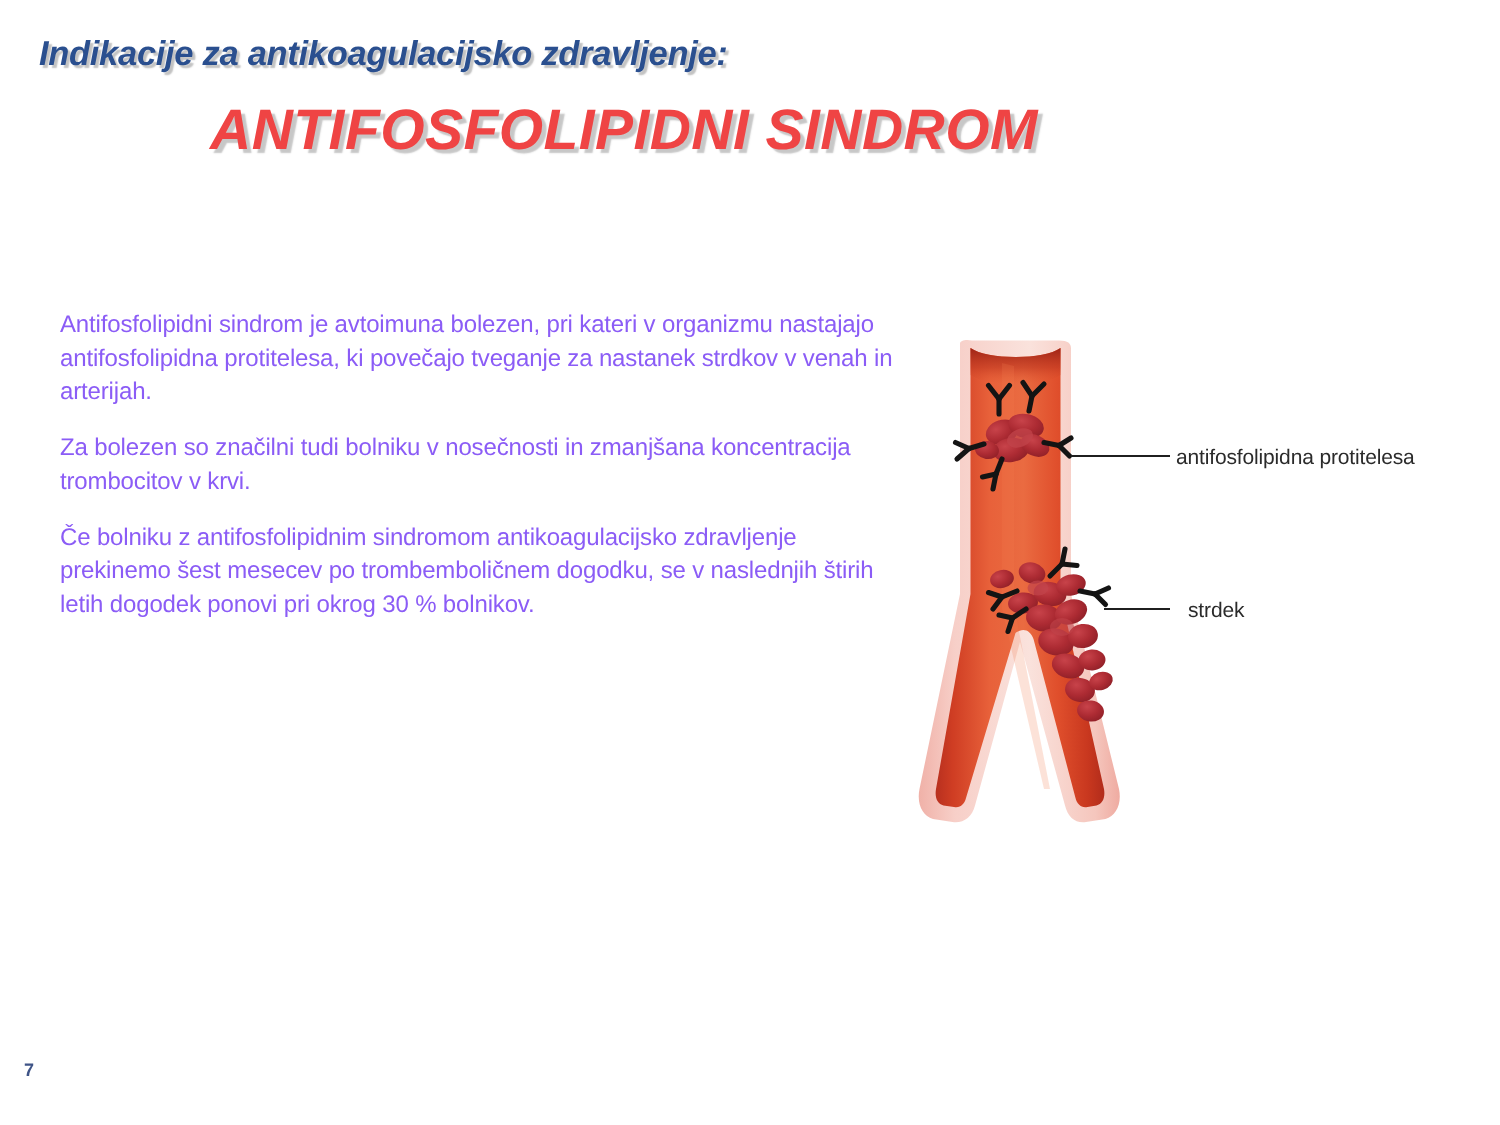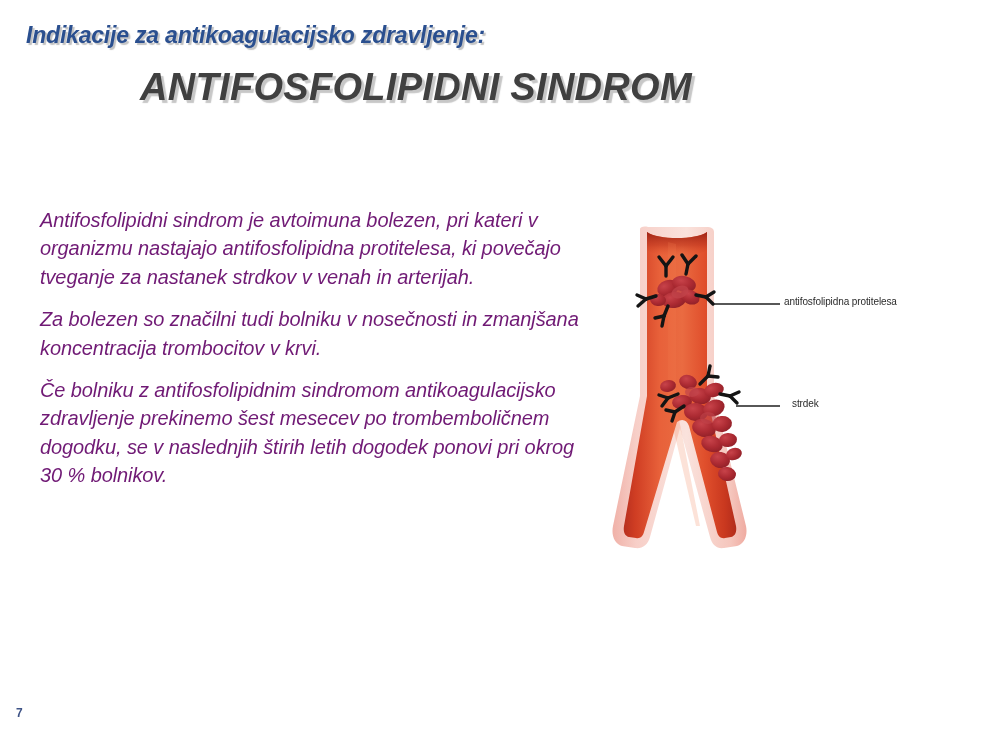--- a/index.html
+++ b/index.html
@@ -39,59 +39,58 @@
 
   .title {
     position: absolute;
     left: 0;
     right: 0;
     top: 66px;
     text-align: center;
     font-size: 38px;
     font-weight: bold;
     font-style: italic;
-    color: #404040;
+    color: #ef4444;
     letter-spacing: 0.3px;
     text-shadow: 3px 3px 1px rgba(130,130,130,0.45);
     white-space: nowrap;
     padding-right: 60px;
     box-sizing: border-box;
   }
 
   
   .body-col {
     position: absolute;
     left: 40px;
     top: 206px;
     width: 560px;
   }
   .para {
-    font-size: 20px;
-    font-style: italic;
-    color: #701a75;
+    font-size: 16px;
+    color: #8b5cf6;
     line-height: 1.42;
     margin: 0 0 14px 0;
     letter-spacing: -0.1px;
   }
   .para:last-child { margin-bottom: 0; }
 
   
   .figure {
     position: absolute;
     left: 596px;
     top: 196px;
     width: 404px;
     height: 380px;
   }
   .figure svg { display: block; }
 
   .callout-label {
     position: absolute;
     font-family: "Liberation Sans", sans-serif;
-    font-size: 10px;
+    font-size: 14px;
     color: #2b2b2b;
     white-space: nowrap;
     letter-spacing: -0.1px;
   }
   .callout-label.lbl-antibodies { left: 188px; top: 100px; }
   .callout-label.lbl-clot       { left: 196px; top: 202px; }
 
   
   .page-number {
     position: absolute;

